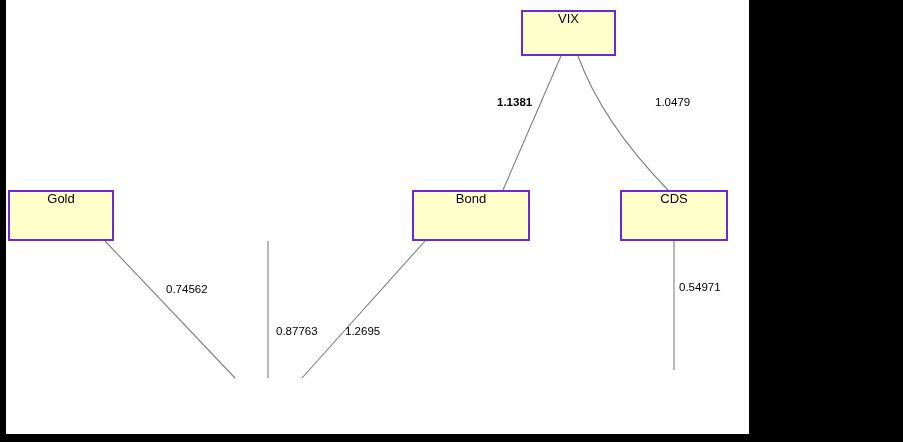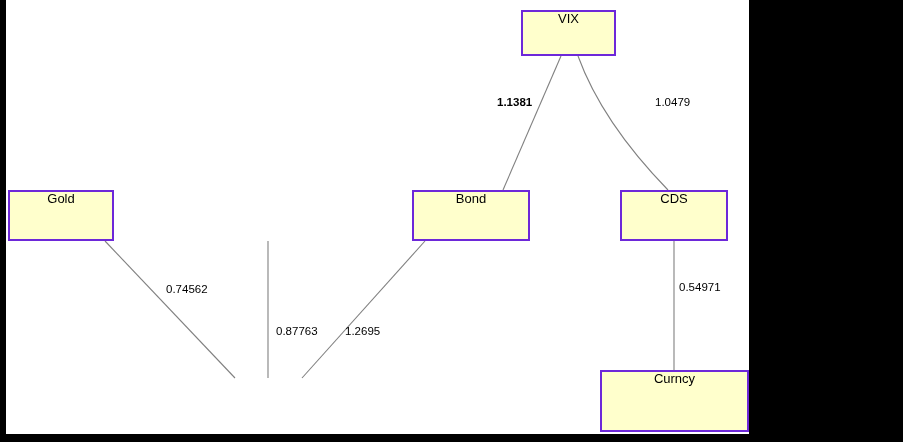--- a/index.html
+++ b/index.html
@@ -86,23 +86,20 @@
 
     <div class="node" style="left:406px; top:190px; width:118px; height:51px;">
       <span>Bond</span>
     </div>
 
     <div class="node" style="left:614px; top:190px; width:108px; height:51px;">
       <span>CDS</span>
     </div>
 
 
-    <div class="node" style="left:594px; top:370px; width:149px; height:62px;">
-      <span>Curncy</span>
-    </div>
 
     <div class="edge-label" style="left:491px; top:97px;font-weight:bold;">1.1381</div>
     <div class="edge-label" style="left:613px; top:97px;margin-left:36px;">1.0479</div>
     <div class="edge-label" style="left:120px; top:284px;margin-left:40px;">0.74562</div>
     <div class="edge-label" style="left:270px; top:326px;">0.87763</div>
     <div class="edge-label" style="left:339px; top:326px;">1.2695</div>
     <div class="edge-label" style="left:673px; top:282px;">0.54971</div>
 
   </div>
 </div>

